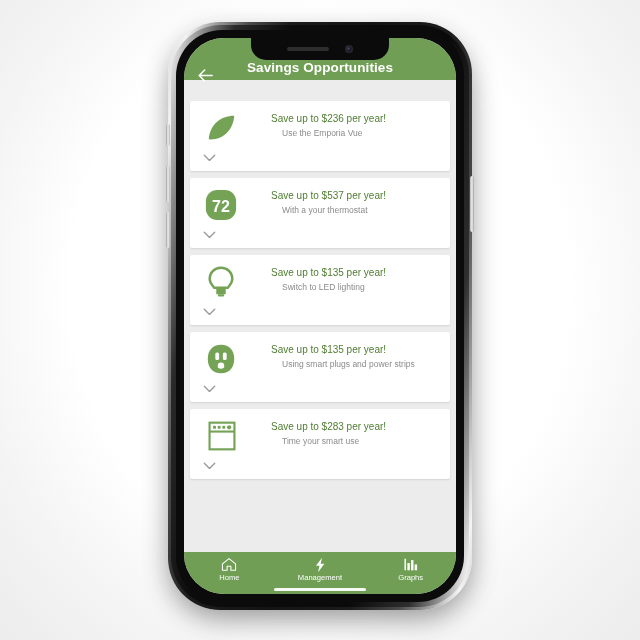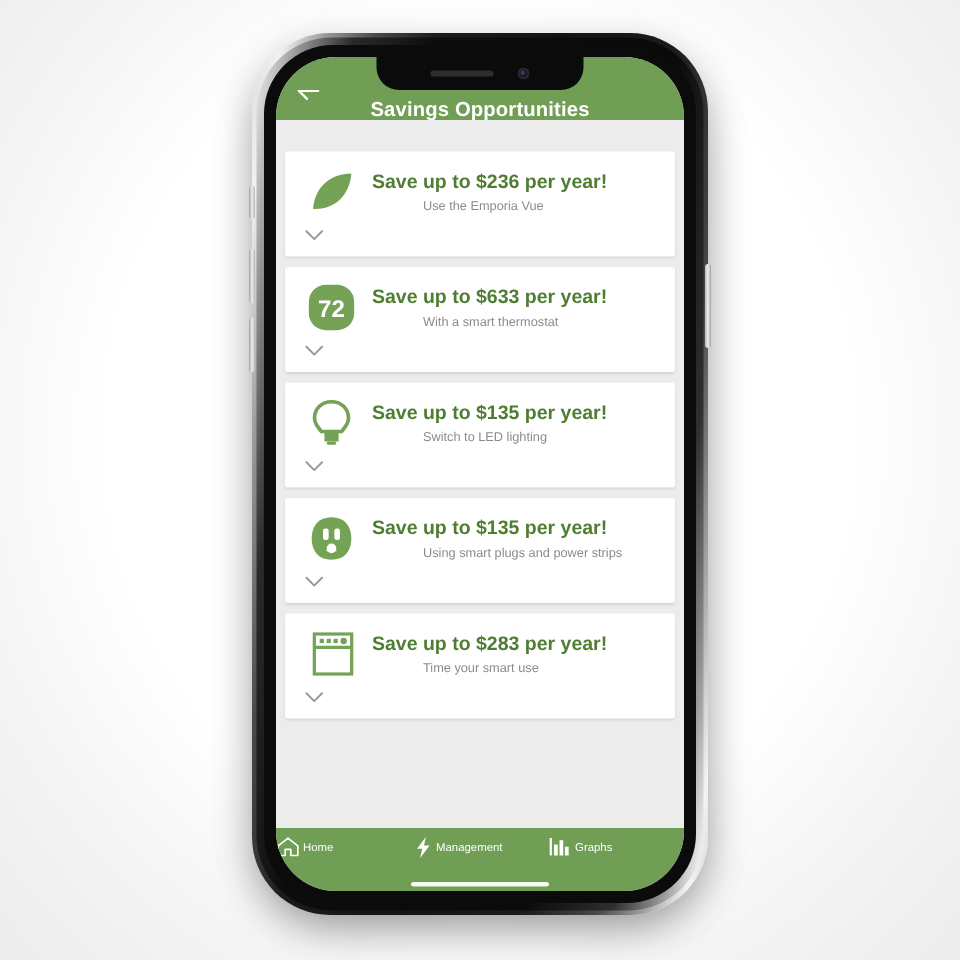--- a/index.html
+++ b/index.html
@@ -119,21 +119,21 @@
     z-index: 20;
   }
   .status-right { display: flex; align-items: center; gap: 3px; }
   .si { display: block; }
 
   
   .appbar {
     height: 20px;
     background: #6f9e54;
     display: flex;
-    align-items: flex-end;
+    align-items: flex-start;
     position: relative;
   }
   .back-btn {
     width: 34px; height: 34px;
     display: flex; align-items: center; justify-content: center;
     margin-left: 4px;
   }
   .appbar-title {
     position: absolute;
     left: 0; right: 0;
@@ -169,24 +169,25 @@
     gap: 10px;
   }
   .card-icon {
     width: 38px; height: 38px;
     flex: 0 0 38px;
     display: flex; align-items: center; justify-content: flex-end;
   }
   .card-text { padding-top: 4px; }
   .card-title {
     color: #4f7d31;
-    font-size: 13px;
-    font-weight: bold;
+    font-size: 10px;
+    font-weight: normal;
     line-height: 1.2;
     margin-bottom: 3px;
+    margin-left: 23px;
   }
   .card-sub {
     color: #8b8b8b;
     font-size: 8.5px;
     line-height: 1.2;
     padding-left: 34px;
   }
   .card-expand {
     height: 20px;
     display: flex;
@@ -202,20 +203,21 @@
     background: #6f9e54;
     display: flex;
     align-items: flex-start;
     padding-top: 5px;
     box-sizing: border-box;
     z-index: 15;
   }
   .nav-item {
     flex: 1;
     display: flex;
+    flex-direction: column;
     align-items: center;
     gap: 2px;
     color: #ffffff;
   }
   .nav-label { font-size: 7.6px; color: #ffffff; line-height: 1; }
   .nav-icon { height: 15px; display:flex; align-items:center; justify-content:center; }
 
   .home-indicator {
     position: absolute;
     left: 50%; transform: translateX(-50%);
@@ -314,22 +316,22 @@
 
       <div class="card">
         <div class="card-top">
           <div class="card-icon">
             <svg width="34" height="34" viewBox="0 0 36 36">
               <rect x="2" y="2" width="32" height="32" rx="12" fill="#74a356"></rect>
               <text x="18" y="25" font-family="'Liberation Sans', sans-serif" font-size="17" font-weight="bold" fill="#ffffff" text-anchor="middle">72</text>
             </svg>
           </div>
           <div class="card-text">
-            <div class="card-title">Save up to $633 per year!</div>
-            <div class="card-sub">With a smart thermostat</div>
+            <div class="card-title">Save up to $537 per year!</div>
+            <div class="card-sub">With a your thermostat</div>
           </div>
         </div>
         <div class="card-expand">
           <span>
             <svg width="13" height="8" viewBox="0 0 16 10">
               <path d="M1.5 1.5 L8 8 L14.5 1.5" fill="none" stroke="#9a9a9a" stroke-width="1.7" stroke-linecap="round" stroke-linejoin="round"></path>
             </svg>
           </span>
         </div>
       </div>

